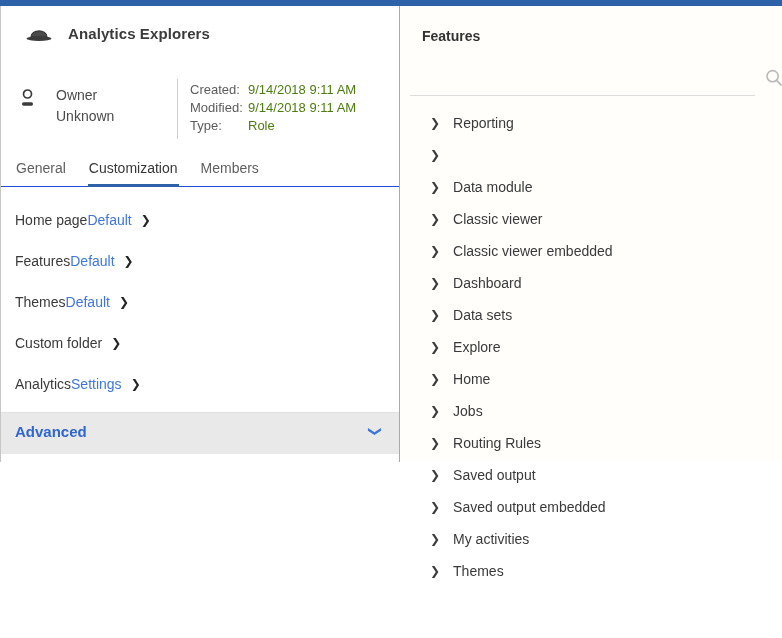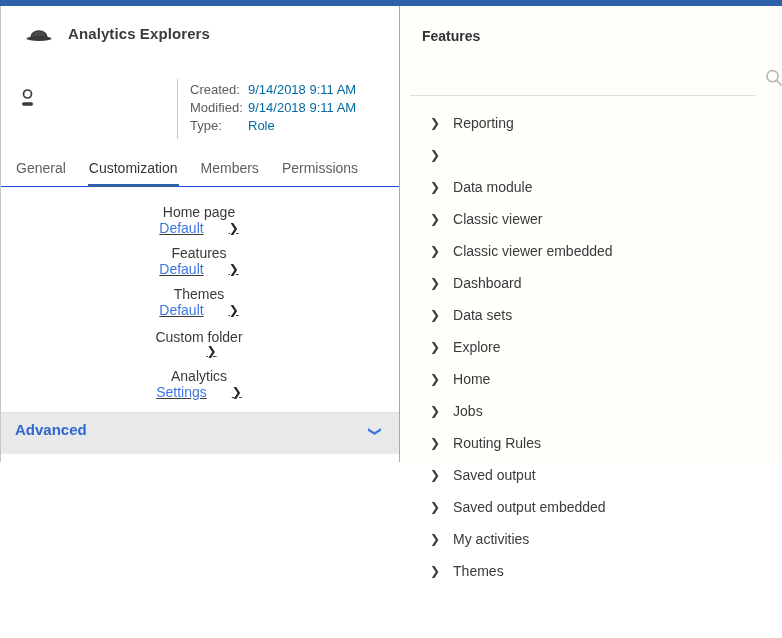--- a/index.html
+++ b/index.html
@@ -57,21 +57,21 @@
   .person-icon { display: inline-flex; margin-top: 3px; }
   .owner-text { font-size: 14px; color: #4a4a4a; line-height: 21px; }
   .v-divider {
     width: 1px; height: 60px;
     background: #cccccc;
     margin-top: 0;
   }
   .meta { padding: 2px 0 0 12px; }
   .meta-row { display: flex; font-size: 13px; line-height: 18px; }
   .meta-label { width: 58px; color: #5c5c5c; }
-  .meta-value { color: #0369a1; }
+  .meta-value { color: #4d7c0f; }
   
   .tabs {
     display: flex;
     gap: 21px;
     margin-top: 17px;
     padding: 0 0 0 14px;
     border-bottom: 1px solid #1d4ed8;
   }
   .tab {
     font-size: 14px;
@@ -86,43 +86,42 @@
     color: #373737;
     font-weight: 500;
     border-bottom-color: #2e62a8;
   }
   
   .settings { margin-top: 12px; }
   .srow {
     height: 41px;
     display: flex;
     align-items: center;
-    justify-content: center;
+    justify-content: flex-start;
     padding: 0 16px 0 14px;
     cursor: pointer;
-    flex-direction: column;
   }
   .srow-label { font-size: 14px; color: #3a3a3a; }
-  .srow-right { display: flex; align-items: center; gap: 25px; text-decoration: underline; }
+  .srow-right { display: flex; align-items: center; gap: 9px; }
   .srow-action { font-size: 14px; color: #3e76e0; text-decoration: none; }
   .chev {
     font-size: 12px;
     color: #252525;
     font-weight: bold;
     line-height: 1;
   }
   .advanced-row {
     margin-top: 8px;
     height: 42px;
     background: #e9e9e9;
     border-top: 1px solid #e0e0e0;
     display: flex;
-    align-items: flex-end;
+    align-items: center;
     justify-content: space-between;
-    padding: 0 18px 16px 14px;
+    padding: 0 18px 4px 14px;
     cursor: pointer;
   }
   .advanced-label {
     font-size: 15px;
     font-weight: bold;
     color: #2f66cf;
   }
   .chev-down {
     display: inline-block;
     transform: rotate(90deg);
@@ -198,20 +197,24 @@
     </div>
 
     <div class="owner-meta">
       <div class="owner">
         <span class="person-icon">
           <svg width="17" height="20" viewBox="0 0 17 20">
             <circle cx="8.5" cy="6" r="4" fill="none" stroke="#3b3b3b" stroke-width="1.7"></circle>
             <rect x="3" y="14.3" width="11" height="3.4" rx="1.6" fill="#3b3b3b"></rect>
           </svg>
         </span>
+        <div class="owner-text">
+          <div>Owner</div>
+          <div>Unknown</div>
+        </div>
       </div>
       <div class="v-divider"></div>
       <div class="meta">
         <div class="meta-row">
           <span class="meta-label">Created:</span>
           <span class="meta-value">9/14/2018 9:11 AM</span>
         </div>
         <div class="meta-row">
           <span class="meta-label">Modified:</span>
           <span class="meta-value">9/14/2018 9:11 AM</span>
@@ -220,21 +223,20 @@
           <span class="meta-label">Type:</span>
           <span class="meta-value">Role</span>
         </div>
       </div>
     </div>
 
     <nav class="tabs">
       <div class="tab">General</div>
       <div class="tab active">Customization</div>
       <div class="tab">Members</div>
-      <div class="tab">Permissions</div>
     </nav>
 
     <div class="settings">
       <div class="srow">
         <span class="srow-label">Home page</span>
         <span class="srow-right">
           <a class="srow-action" href="#">Default</a>
           <span class="chev">❯</span>
         </span>
       </div>

